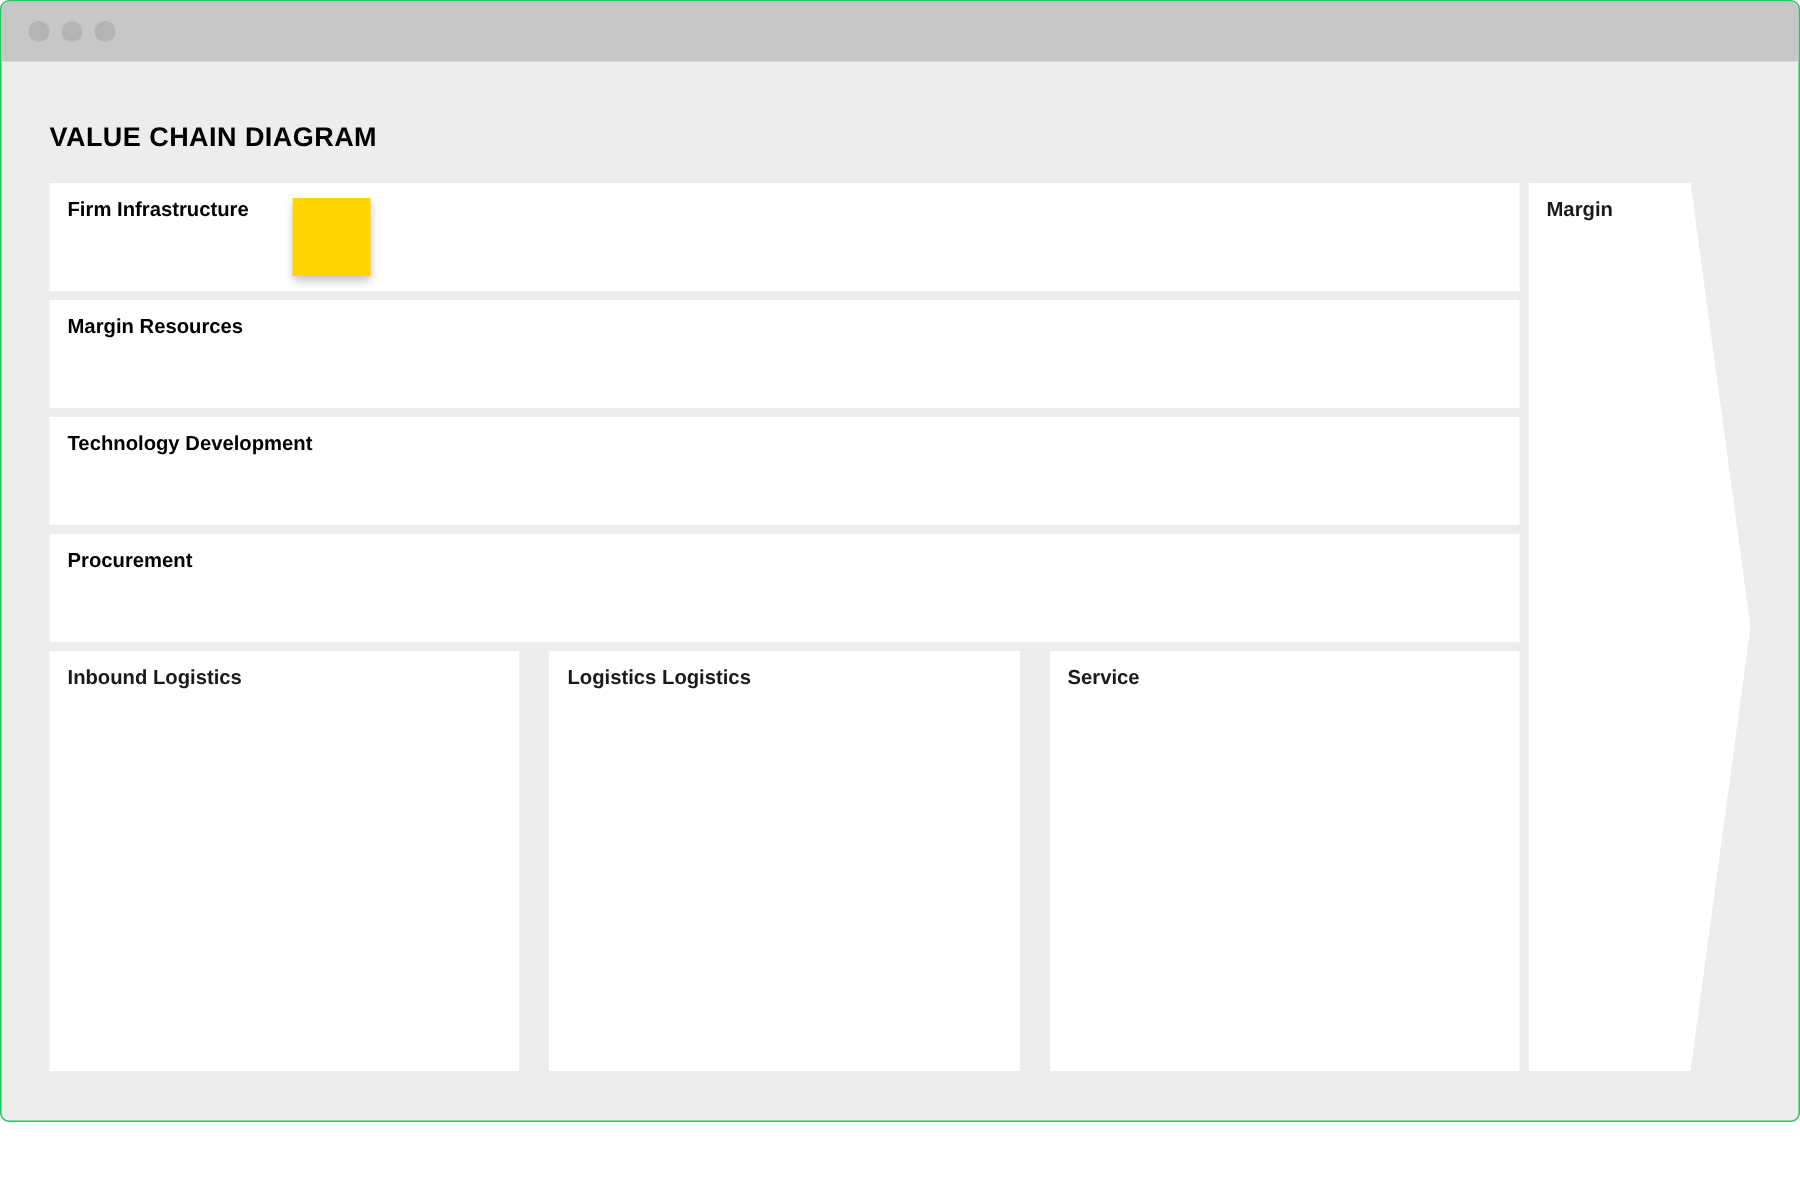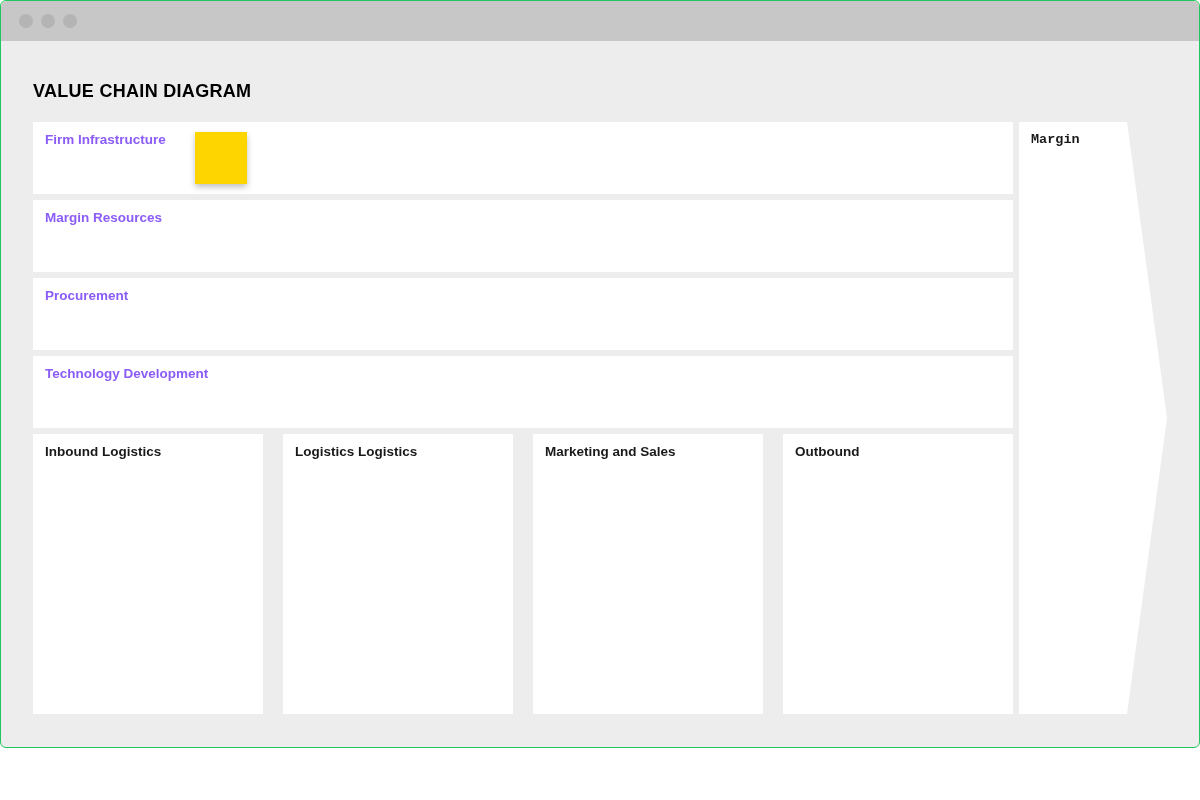--- a/index.html
+++ b/index.html
@@ -59,21 +59,21 @@
     }
     .support-row {
       background: #fff;
       height: 72px;
       padding: 10px 12px;
       position: relative;
     }
     .support-row .label {
       font-size: 13.5px;
       font-weight: 700;
-      color: #8b5cf6;
+      color: #000000;
     }
     .sticky {
       position: absolute;
       width: 52px;
       height: 52px;
       background: #ffd500;
       top: 10px;
       left: 162px;
       box-shadow: 0 3px 6px rgba(0,0,0,0.25);
     }
@@ -104,21 +104,20 @@
       left: 0;
     }
     .margin-label {
       position: absolute;
       top: 10px;
       left: 12px;
       font-size: 13.5px;
       font-weight: 700;
       color: #1a1a1a;
       z-index: 2;
-      font-family: Liberation Mono, monospace;
     }
   </style>
 </head>
 <body>
 
 <div class="window">
   <div class="titlebar">
     <div class="dot"></div>
     <div class="dot"></div>
     <div class="dot"></div>
@@ -132,39 +131,36 @@
         <div class="support-row">
           <div class="label">Firm Infrastructure</div>
           <div class="sticky"></div>
         </div>
 
         <div class="support-row">
           <div class="label">Margin Resources</div>
         </div>
 
         <div class="support-row">
-          <div class="label">Procurement</div>
+          <div class="label">Technology Development</div>
         </div>
 
         <div class="support-row">
-          <div class="label">Technology Development</div>
+          <div class="label">Procurement</div>
         </div>
 
         <div class="primary-row">
           <div class="primary-cell">
             <div class="label">Inbound Logistics</div>
           </div>
           <div class="primary-cell">
             <div class="label">Logistics Logistics</div>
           </div>
           <div class="primary-cell">
-            <div class="label">Marketing and Sales</div>
-          </div>
-          <div class="primary-cell">
-            <div class="label">Outbound</div>
+            <div class="label">Service</div>
           </div>
         </div>
 
       </div>
 
       <div class="margin-col">
         <svg class="margin-shape" viewBox="0 0 148 592" preserveAspectRatio="none">
           <polygon points="0,0 108,0 148,296 108,592 0,592" fill="#ffffff"></polygon>
         </svg>
         <div class="margin-label">Margin</div>

